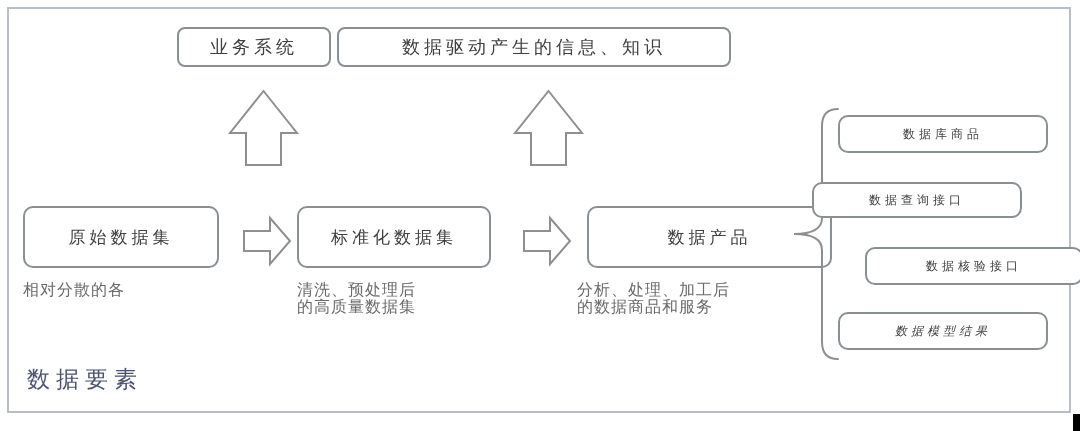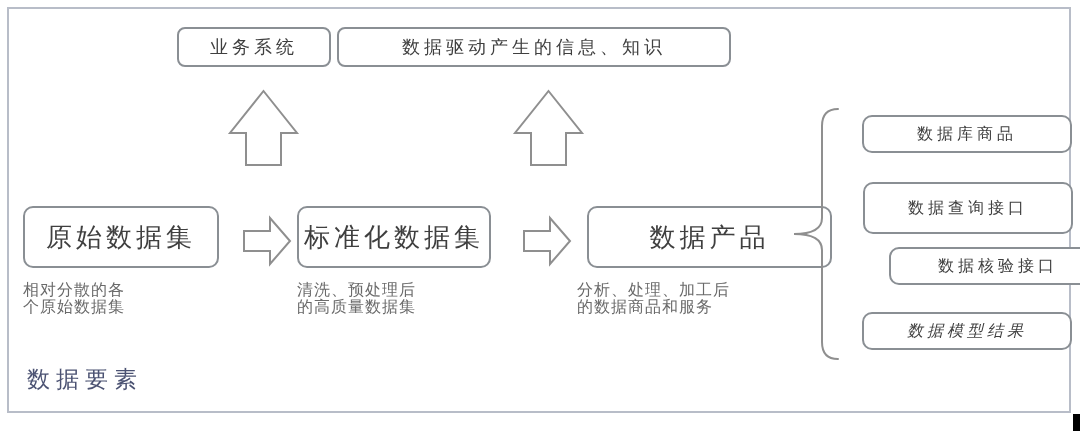--- a/index.html
+++ b/index.html
@@ -24,22 +24,22 @@
     border-radius: 10px;
     background: #ffffff;
     display: flex;
     align-items: center;
     justify-content: center;
     color: #3f3f3f;
     letter-spacing: 4px;
     box-sizing: border-box;
   }
   .box-top { font-size: 18px; border-radius: 8px; }
-  .box-flow { font-size: 26px; }
-  .box-out { font-size: 16px; margin-left: 24px; }
+  .box-flow { font-size: 17px; }
+  .box-out { font-size: 12px; }
 
   .caption {
     position: absolute;
     text-align: left;
     color: #6a6a6a;
     font-size: 16px;
     line-height: 17px;
     letter-spacing: 1px;
   }
   .footer-label {
@@ -93,39 +93,38 @@
   <svg class="arrow-svg" style="left:522px; top:215px;" width="50" height="52" viewBox="0 0 50 52">
     <path d="M2 16 L28 16 L28 3 L48 26 L28 49 L28 36 L2 36 Z" fill="#ffffff" stroke="#8f8f8f" stroke-width="2" stroke-linejoin="miter"></path>
   </svg>
 
   <div class="box box-flow" style="left:587px; top:206px; width:245px; height:62px;">
     <span>数据产品</span>
   </div>
 
   <div class="caption" style="left:23px; top:281px; width:196px;">
     <div>相对分散的各</div>
-    <div>个原始数据集</div>
   </div>
   <div class="caption" style="left:297px; top:281px; width:194px;">
     <div>清洗、预处理后</div>
     <div>的高质量数据集</div>
   </div>
   <div class="caption" style="left:577px; top:281px; width:224px;">
     <div>分析、处理、加工后</div>
     <div>的数据商品和服务</div>
   </div>
 
   <svg class="brace-svg" style="left:788px; top:106px;" width="52" height="256" viewBox="0 0 52 256">
     <path d="M50 3 Q34 3 34 20 L34 112 Q34 128 6 128 Q34 128 34 144 L34 236 Q34 253 50 253" fill="none" stroke="#8f8f8f" stroke-width="2" stroke-linecap="round"></path>
   </svg>
 
   <div class="box box-out" style="left:838px; top:115px; width:210px; height:38px;">
     <span>数据库商品</span>
   </div>
-  <div class="box box-out" style="left:839px; top:182px; width:210px; height:52px;">
+  <div class="box box-out" style="left:812px; top:182px; width:210px; height:36px;">
     <span>数据查询接口</span>
   </div>
   <div class="box box-out" style="left:865px; top:247px; width:218px; height:38px;">
     <span>数据核验接口</span>
   </div>
   <div class="box box-out" style="left:838px; top:312px; width:210px; height:38px;font-style:italic;">
     <span>数据模型结果</span>
   </div>
 
   <div class="footer-label">数据要素</div>

